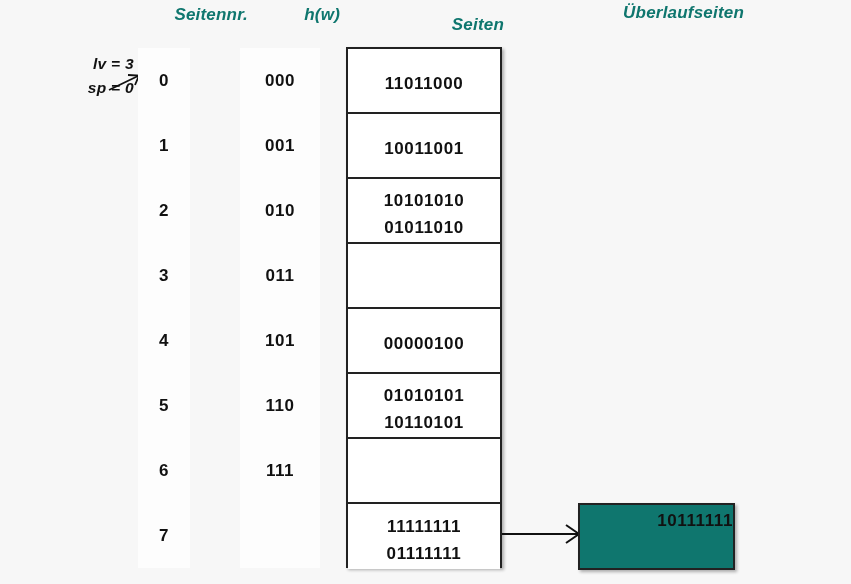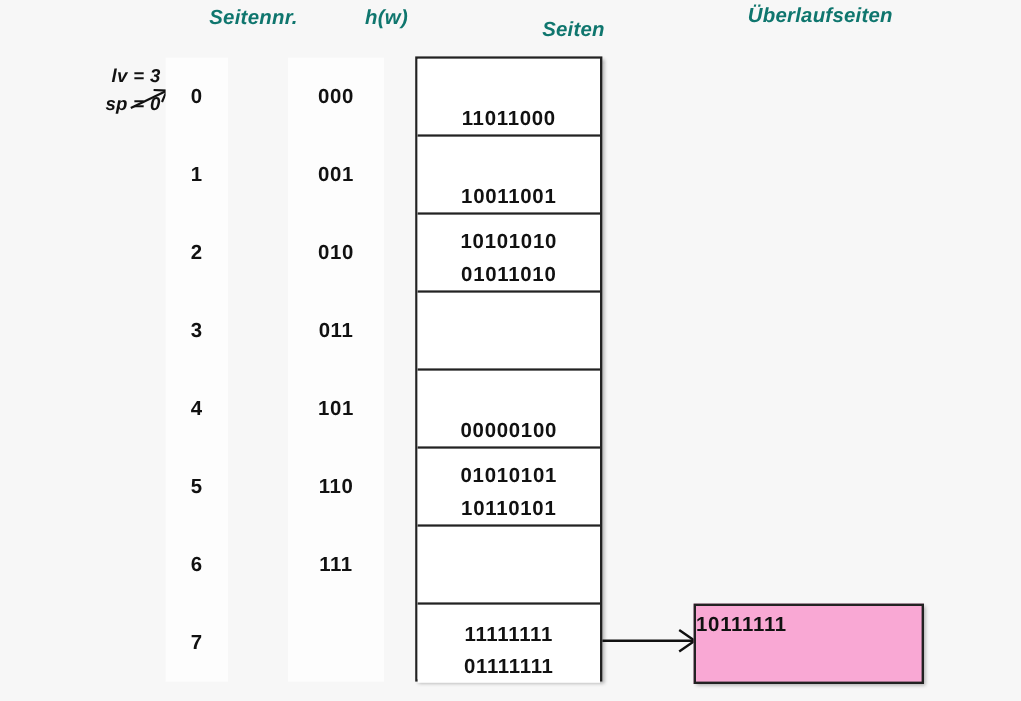--- a/index.html
+++ b/index.html
@@ -106,47 +106,47 @@
     background: #ffffff;
     box-shadow: 2px 2px 3px rgba(0,0,0,0.30);
   }
   .page-row {
     height: 65px;
     box-sizing: border-box;
     border-bottom: 2.5px solid #222222;
     display: flex;
     flex-direction: column;
     align-items: center;
-    justify-content: flex-end;
+    justify-content: center;
     padding-top: 6px;
     background: #ffffff;
   }
   .page-row:last-child { border-bottom: none; }
   .page-entry {
     font-size: 17px;
     font-weight: 600;
     letter-spacing: 0.6px;
     line-height: 27px;
     color: #111111;
   }
 
   
   .overflow-box {
     position: absolute;
     left: 578px;
     top: 503px;
-    width: 192px;
+    width: 157px;
     height: 67px;
     border: 2.5px solid #222222;
     box-sizing: border-box;
-    background: #f9a8d4;
+    background: #0f766e;
     box-shadow: 2px 2px 3px rgba(0,0,0,0.30);
     display: flex;
     align-items: flex-start;
-    justify-content: flex-start;
+    justify-content: flex-end;
     padding-top: 6px;
   }
   .overflow-entry {
     font-size: 17px;
     font-weight: 600;
     letter-spacing: 0.6px;
     color: #111111;
   }
 
   .link-arrow {

